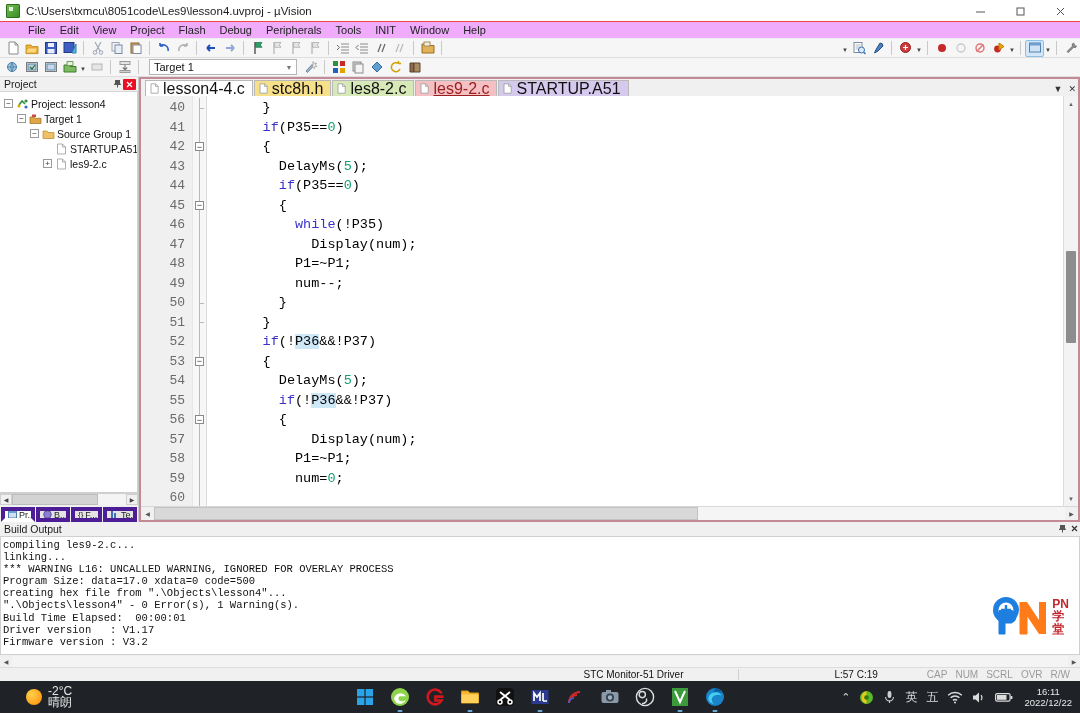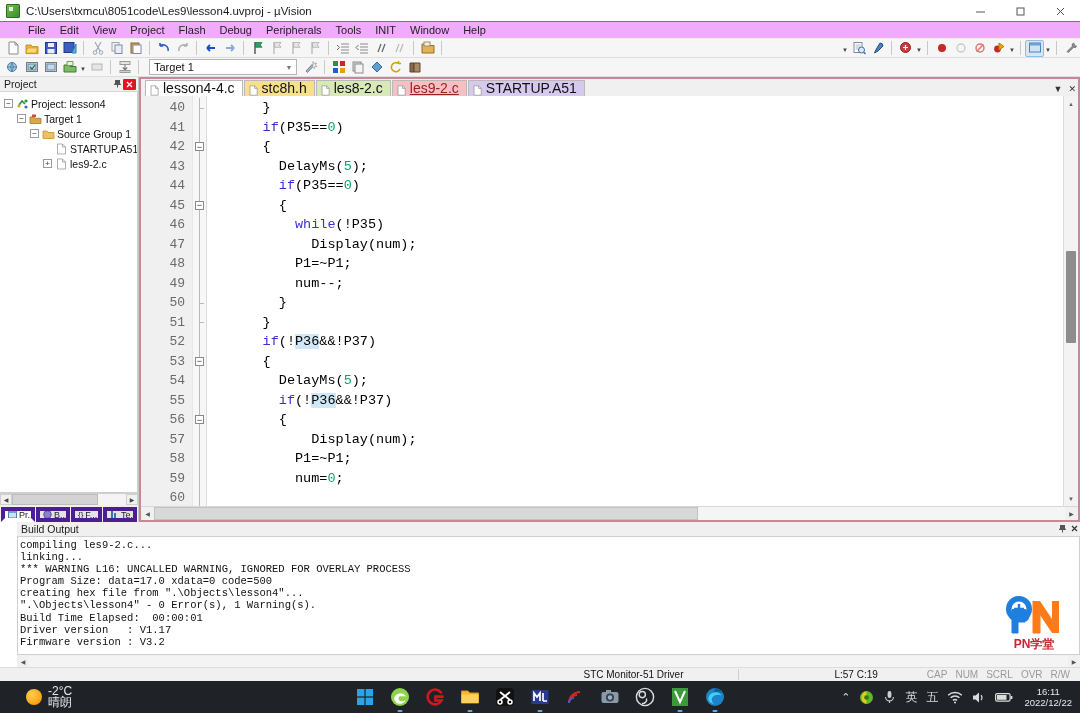--- a/index.html
+++ b/index.html
@@ -114,22 +114,22 @@
   
   #editor-wrap{
     flex:1; display:flex; flex-direction:column; background:#f0f0f0;
     border:2px solid #c48b96; border-left:2px solid #c48b96;
   }
   #doc-tabs{
     height:17px; display:flex; align-items:flex-end; background:#f0f0f0; padding-left:4px;
     position:relative;
   }
   .dtab{
-    height:16px; display:flex; align-items:flex-end; padding:0 7px 0 4px;
-    font-size:14px; color:#111; border:1px solid #b9b9b9; border-bottom:none;
+    height:16px; display:flex; align-items:center; padding:0 7px 0 4px;
+    font-size:16px; color:#111; border:1px solid #b9b9b9; border-bottom:none;
     margin-right:1px; white-space:nowrap; position:relative;
   }
   .dtab .fico{ margin-right:4px; display:flex;}
   .dtab.active{ font-weight:normal; }
   .dtab.active .lbl{ text-decoration:underline; color:#9b2020;}
   #doc-tabs .tabctl{ position:absolute; right:2px; bottom:2px; display:flex; gap:6px; color:#333;}
   #doc-tabs .tabctl span{ font-size:9px; line-height:10px;}
 
   #editor-body{ flex:1; display:flex; background:#fff; overflow:hidden; position:relative;}
   #code-area{ flex:1; display:flex; overflow:hidden; }
@@ -162,37 +162,37 @@
   #vscroll .sb-trk{flex:1;width:15px;position:relative;}
   #vscroll .sb-thb{position:absolute;left:2px;width:10px;height:92px;top:140px;background:#8d8d8d;border-radius:1px;}
   #editor-hscroll{
     height:14px; background:#f0f0f0; display:flex; align-items:center; border-top:1px solid #d8d8d8;
   }
   #editor-hscroll .arw{width:13px;height:13px;display:flex;align-items:center;justify-content:center;font-size:6px;color:#555;}
   #editor-hscroll .trk{flex:1;height:13px;position:relative;background:#f5f5f5;}
   #editor-hscroll .thb{position:absolute;left:0;width:544px;height:13px;background:#d8d8d8;border:1px solid #c3c3c3;}
 
   
-  #build-panel{ height:145px; background:#f0f0f0; display:flex; flex-direction:column;margin-left:17px;}
+  #build-panel{ height:145px; background:#f0f0f0; display:flex; flex-direction:column;}
   #build-header{
     height:14px; display:flex; align-items:center; padding-left:4px;
     font-size:10.5px; color:#1b1b1b; background:#f0f0f0;
   }
   #build-header .bh-title{flex:1;}
   #build-header .pin{width:12px;text-align:center;color:#444;font-size:9px;}
   #build-header .cls{width:12px;text-align:center;color:#333;font-size:9px;}
   #build-text{
     flex:1; background:#fff; border:1px solid #cfcfcf;
     font-family:"Liberation Mono", monospace; font-size:10.5px; color:#111;
     padding:2px 0 0 2px; line-height:12.1px; overflow:hidden; position:relative;
   }
   #build-text .bline{ white-space:pre; }
   #watermark{
     position:absolute; right:10px; bottom:4px; width:70px; height:68px;
-    display:flex; flex-direction:column; align-items:center; justify-content:flex-end;
+    display:flex; flex-direction:row; align-items:center; justify-content:flex-end;
   }
   #watermark .wm-logo{ width:62px; height:44px; position:relative;}
   #watermark .wm-text{ font-size:12px; font-weight:bold; color:#c1272d; letter-spacing:0px;
      font-family:"Liberation Sans", sans-serif; margin-top:1px;}
   #build-hscroll{height:12px;background:#f0f0f0;display:flex;align-items:center;}
   #build-hscroll .arw{width:12px;height:11px;display:flex;align-items:center;justify-content:center;font-size:6px;color:#555;}
   #build-hscroll .trk{flex:1;height:11px;background:#f4f4f4;}
 
   
   #statusbar{

